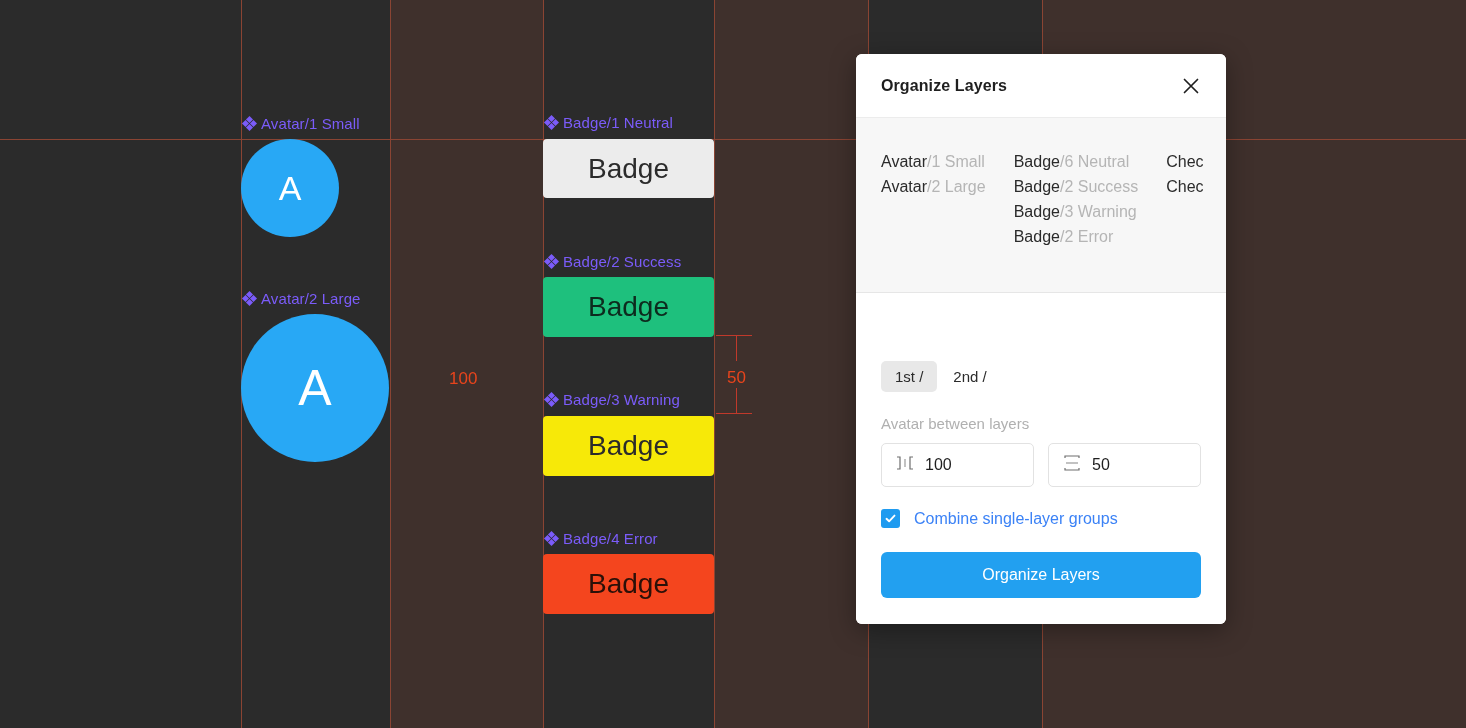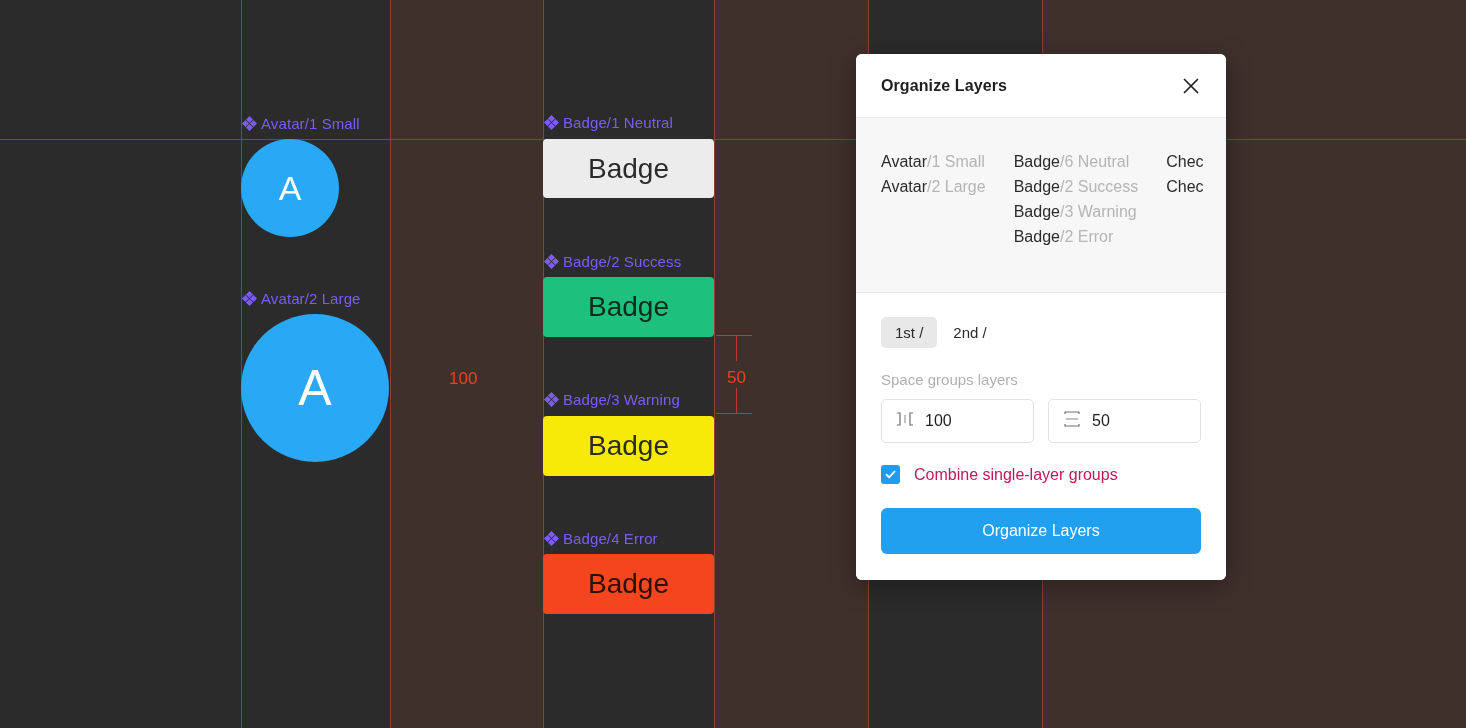--- a/index.html
+++ b/index.html
@@ -192,20 +192,21 @@
   .field-label {
     font-size: 15px;
     color: #b0b0b0;
     margin-bottom: 12px;
     line-height: 1;
   }
   .seg-group {
     display: flex;
     gap: 2px;
     margin-bottom: 24px;
+    margin-top: 44px;
   }
   .seg {
     padding: 8px 14px;
     font-size: 15px;
     color: #2b2b2b;
     border-radius: 5px;
     cursor: pointer;
     line-height: 1;
     background: transparent;
   }
@@ -247,21 +248,21 @@
     height: 19px;
     flex: 0 0 19px;
     border-radius: 3px;
     background: #1f9bf0;
     display: flex;
     align-items: center;
     justify-content: center;
   }
   .check-label {
     font-size: 16px;
-    color: #be185d;
+    color: #3b82f6;
     line-height: 1;
   }
 
   .primary-btn {
     width: 100%;
     height: 46px;
     border: none;
     border-radius: 6px;
     background: #22a0f0;
     color: #ffffff;
@@ -411,21 +412,21 @@
     </div>
   </div>
 
   <div class="options">
 
     <div class="seg-group">
       <div class="seg active">1st /</div>
       <div class="seg">2nd /</div>
     </div>
 
-    <div class="field-label">Space groups layers</div>
+    <div class="field-label">Avatar between layers</div>
     <div class="inputs-row">
 
       <div class="num-input">
         <span>
           <svg width="20" height="16" viewBox="0 0 20 16" aria-hidden="true">
             <path d="M2 2 L5 2 L5 14 L2 14" stroke="#6e6e6e" stroke-width="1.2" fill="none"></path>
             <path d="M18 2 L15 2 L15 14 L18 14" stroke="#6e6e6e" stroke-width="1.2" fill="none"></path>
             <path d="M10 4 L10 12" stroke="#9a9a9a" stroke-width="1.2" fill="none"></path>
           </svg>
         </span>

